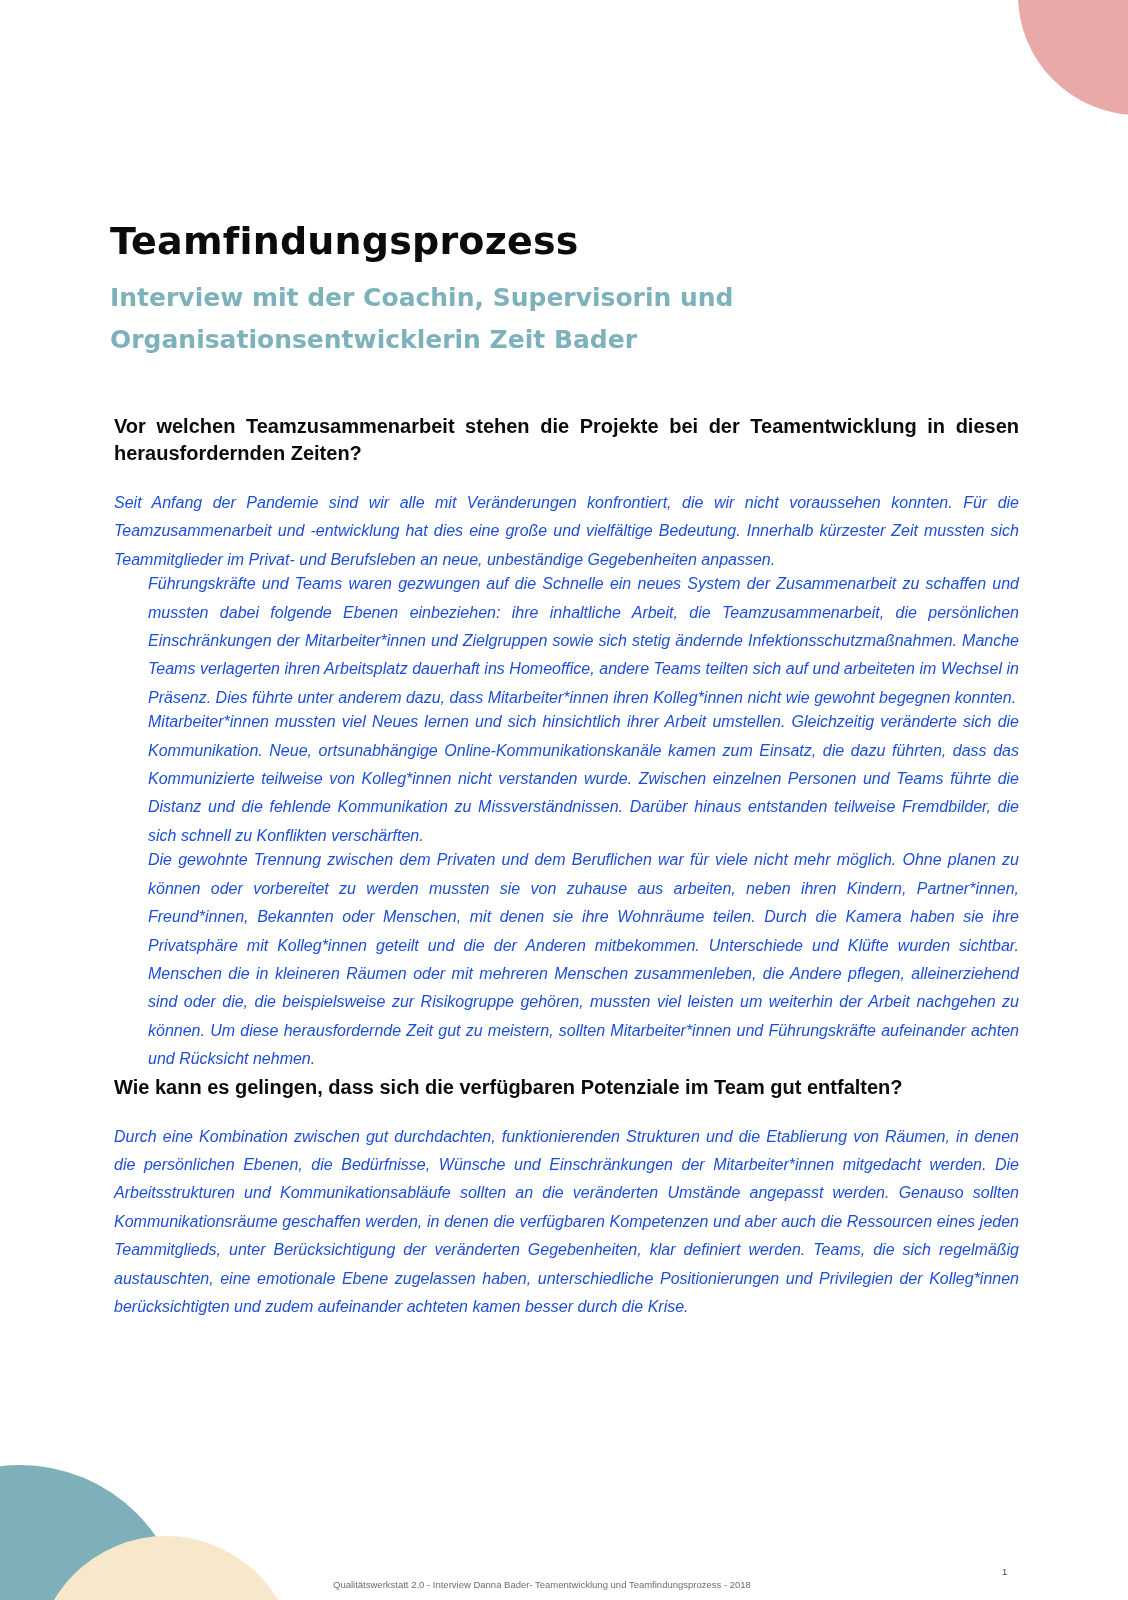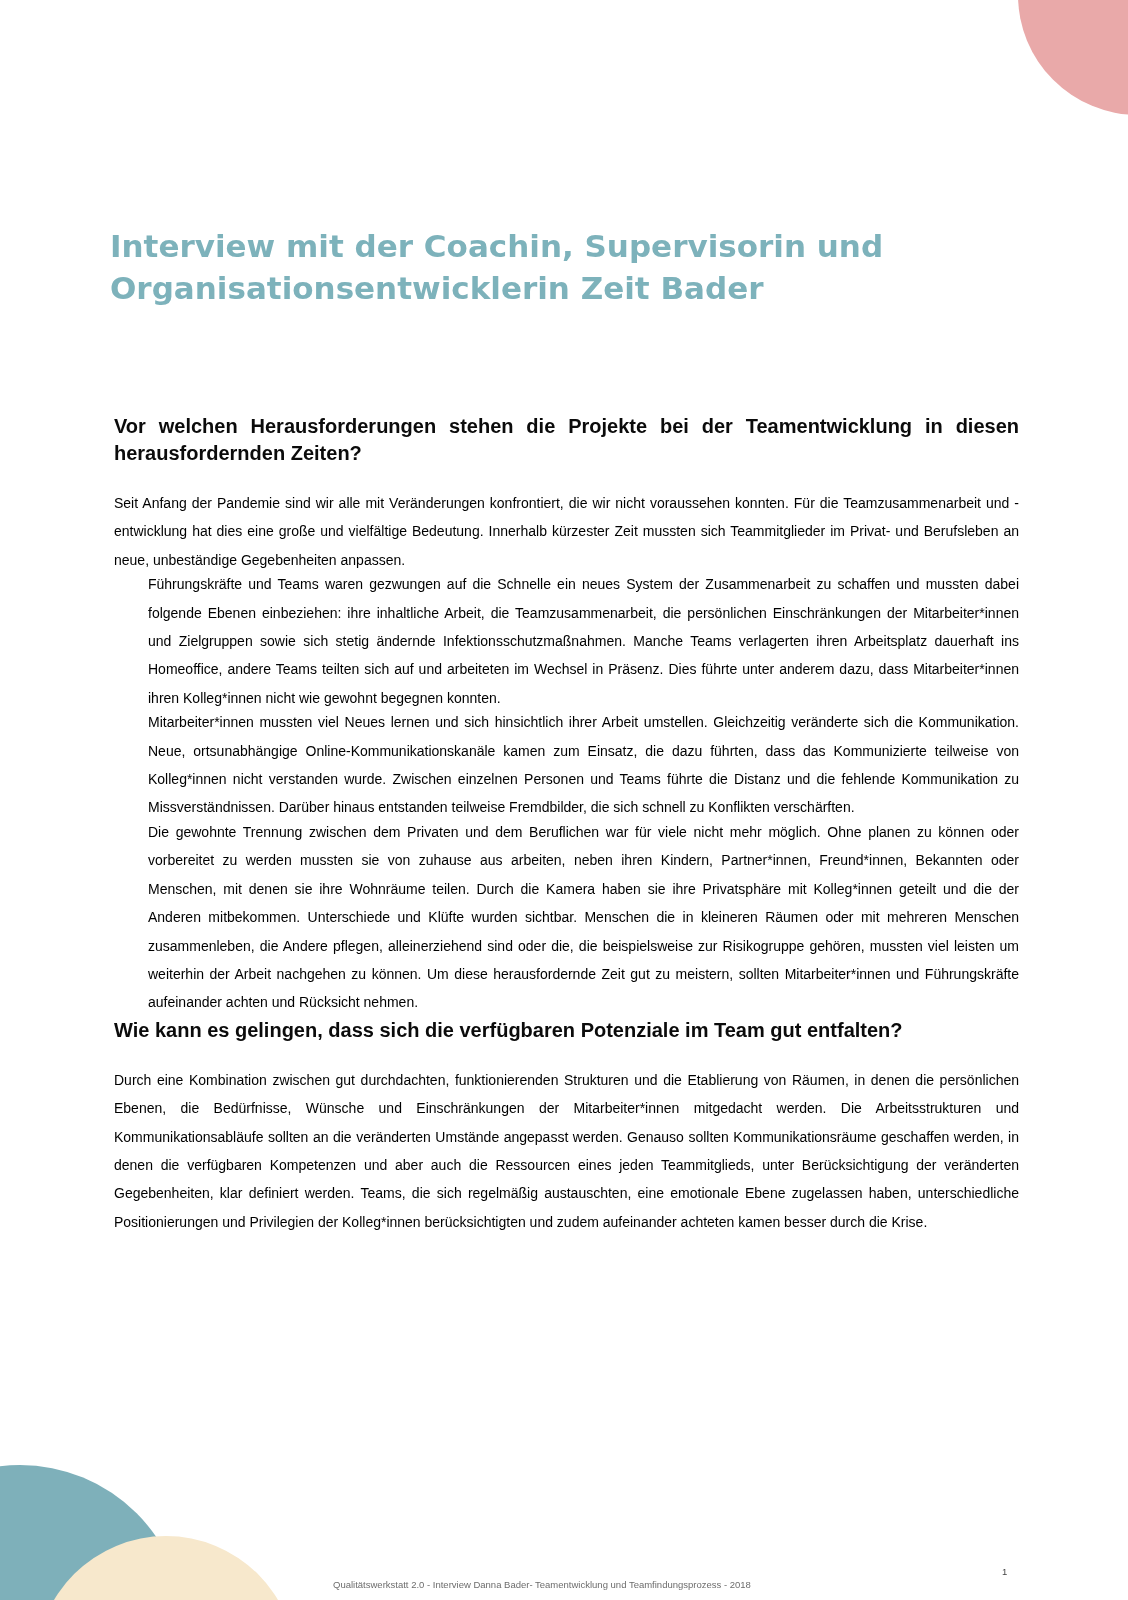--- a/index.html
+++ b/index.html
@@ -51,21 +51,21 @@
       font-weight: bold;
       font-size: 38px;
       line-height: 52px;
       color: #0b0b0b;
       margin: 0;
       letter-spacing: 0.2px;
     }
     .doc-subtitle {
       font-family: "DejaVu Sans", sans-serif;
       font-weight: bold;
-      font-size: 31px;
+      font-size: 25px;
       line-height: 42px;
       color: #7db2bb;
       margin: 10px 0 0 0;
     }
     .content {
       position: absolute;
       left: 114px;
       top: 413px;
       width: 905px;
     }
@@ -78,25 +78,26 @@
       margin: 0;
       text-align: justify;
     }
     .section {
       margin: 0;
     }
     .section + .section {
     }
     .para {
       font-family: "Liberation Sans", sans-serif;
-      font-size: 14px;
+      font-size: 16px;
       line-height: 28.4px;
-      color: #000000;
+      color: #1d4ed8;
       margin: 0;
       text-align: justify;
+      font-style: italic;
     }
     .para-first {
       margin-top: 22px;
     }
     .para + .para {
       margin-top: -4px;
       margin-left: 34px;
     }
     .footer-text {
       position: absolute;
@@ -119,30 +120,31 @@
 </head>
 <body>
 
 <div class="deco deco-pink"></div>
 <div class="deco deco-teal"></div>
 <div class="deco deco-cream"></div>
 
 <header class="title-block">
   <h1 class="doc-title">
     <br>
+    <span>Teamfindungsprozess</span>
   </h1>
   <h2 class="doc-subtitle">
     <span>Interview mit der Coachin, Supervisorin und</span><br>
     <span>Organisationsentwicklerin Zeit Bader</span>
   </h2>
 </header>
 
 <main class="content">
   <section class="section">
-    <h3 class="section-heading">Vor welchen Herausforderungen stehen die Projekte bei der Teamentwicklung in diesen herausfordernden Zeiten?</h3>
+    <h3 class="section-heading">Vor welchen Teamzusammenarbeit stehen die Projekte bei der Teamentwicklung in diesen herausfordernden Zeiten?</h3>
     <p class="para para-first">Seit Anfang der Pandemie sind wir alle mit Veränderungen konfrontiert, die wir nicht voraussehen konnten. Für die Teamzusammenarbeit und -entwicklung hat dies eine große und vielfältige Bedeutung. Innerhalb kürzester Zeit mussten sich Teammitglieder im Privat- und Berufsleben an neue, unbeständige Gegebenheiten anpassen.</p>
     <p class="para">Führungskräfte und Teams waren gezwungen auf die Schnelle ein neues System der Zusammenarbeit zu schaffen und mussten dabei folgende Ebenen einbeziehen: ihre inhaltliche Arbeit, die Teamzusammenarbeit, die persönlichen Einschränkungen der Mitarbeiter*innen und Zielgruppen sowie sich stetig ändernde Infektionsschutzmaßnahmen. Manche Teams verlagerten ihren Arbeitsplatz dauerhaft ins Homeoffice, andere Teams teilten sich auf und arbeiteten im Wechsel in Präsenz. Dies führte unter anderem dazu, dass Mitarbeiter*innen ihren Kolleg*innen nicht wie gewohnt begegnen konnten.</p>
     <p class="para">Mitarbeiter*innen mussten viel Neues lernen und sich hinsichtlich ihrer Arbeit umstellen. Gleichzeitig veränderte sich die Kommunikation. Neue, ortsunabhängige Online-Kommunikationskanäle kamen zum Einsatz, die dazu führten, dass das Kommunizierte teilweise von Kolleg*innen nicht verstanden wurde. Zwischen einzelnen Personen und Teams führte die Distanz und die fehlende Kommunikation zu Missverständnissen. Darüber hinaus entstanden teilweise Fremdbilder, die sich schnell zu Konflikten verschärften.</p>
     <p class="para">Die gewohnte Trennung zwischen dem Privaten und dem Beruflichen war für viele nicht mehr möglich. Ohne planen zu können oder vorbereitet zu werden mussten sie von zuhause aus arbeiten, neben ihren Kindern, Partner*innen, Freund*innen, Bekannten oder Menschen, mit denen sie ihre Wohnräume teilen. Durch die Kamera haben sie ihre Privatsphäre mit Kolleg*innen geteilt und die der Anderen mitbekommen. Unterschiede und Klüfte wurden sichtbar. Menschen die in kleineren Räumen oder mit mehreren Menschen zusammenleben, die Andere pflegen, alleinerziehend sind oder die, die beispielsweise zur Risikogruppe gehören, mussten viel leisten um weiterhin der Arbeit nachgehen zu können. Um diese herausfordernde Zeit gut zu meistern, sollten Mitarbeiter*innen und Führungskräfte aufeinander achten und Rücksicht nehmen.</p>
   </section>
 
   <section class="section">
     <h3 class="section-heading">Wie kann es gelingen, dass sich die verfügbaren Potenziale im Team gut entfalten?</h3>
     <p class="para para-first">Durch eine Kombination zwischen gut durchdachten, funktionierenden Strukturen und die Etablierung von Räumen, in denen die persönlichen Ebenen, die Bedürfnisse, Wünsche und Einschränkungen der Mitarbeiter*innen mitgedacht werden. Die Arbeitsstrukturen und Kommunikationsabläufe sollten an die veränderten Umstände angepasst werden. Genauso sollten Kommunikationsräume geschaffen werden, in denen die verfügbaren Kompetenzen und aber auch die Ressourcen eines jeden Teammitglieds, unter Berücksichtigung der veränderten Gegebenheiten, klar definiert werden. Teams, die sich regelmäßig austauschten, eine emotionale Ebene zugelassen haben, unterschiedliche Positionierungen und Privilegien der Kolleg*innen berücksichtigten und zudem aufeinander achteten kamen besser durch die Krise.</p>
   </section>

